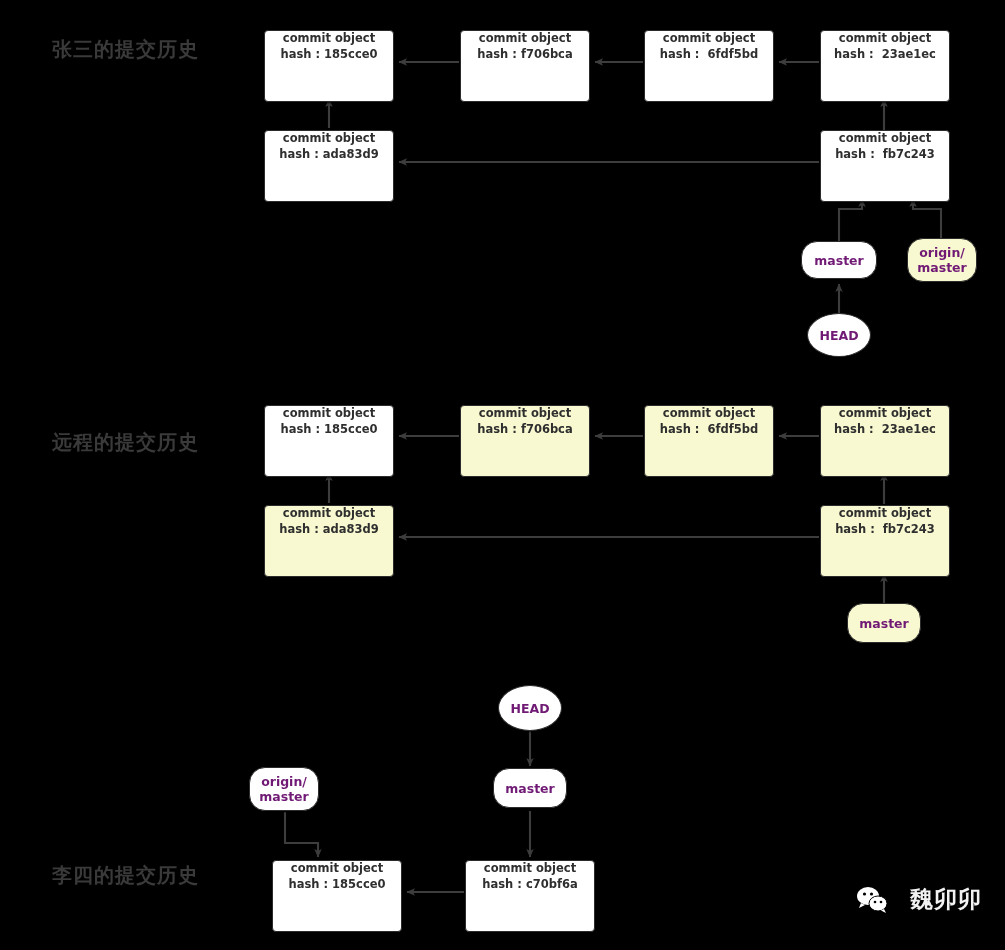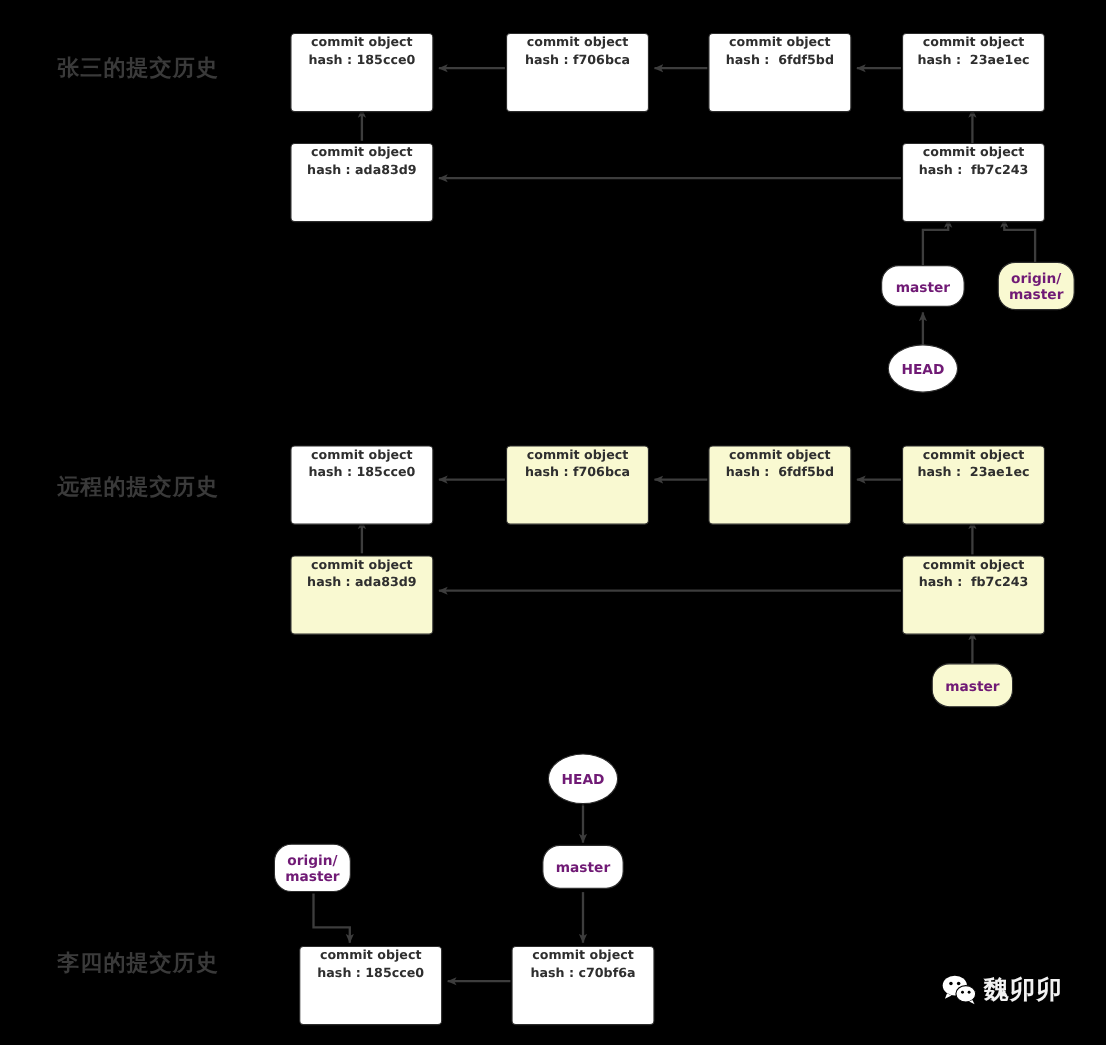--- a/index.html
+++ b/index.html
@@ -79,21 +79,21 @@
   }
   .ref-node.rounded { border-radius: 16px; }
   .ref-node.ellipse { border-radius: 50%; }
   .ref-node.yellow  { background: #f9f9d1; }
   .ref-line { white-space: pre; }
   
   .watermark {
     position: absolute;
     display: flex;
     align-items: center;
-    gap: 4px;
+    gap: 20px;
   }
   .wm-text {
     color: #f2f2f2;
     font-size: 23px;
     font-weight: 700;
     letter-spacing: 1px;
     font-family: "DejaVu Sans", "Liberation Sans", sans-serif;
   }
 </style>
 </head>
@@ -137,21 +137,21 @@
       <line x1="530" y1="731" x2="530" y2="766"></line>
 
       <line x1="530" y1="811" x2="530" y2="857"></line>
 
       <line x1="464" y1="892" x2="407" y2="892"></line>
 
       <path d="M285,812 L285,843 L318,843 L318,857"></path>
     </g>
   </svg>
 
-  <div class="section-label" style="left:52px; top:48px;">张三的提交历史</div>
+  <div class="section-label" style="left:52px; top:36px;">张三的提交历史</div>
   <div class="section-label" style="left:52px; top:429px;">远程的提交历史</div>
   <div class="section-label" style="left:52px; top:826px;margin-top:36px;">李四的提交历史</div>
 
   <div class="commit-box" style="left:264px; top:30px;">
     <span class="commit-line">commit object</span>
     <span class="commit-line">hash : 185cce0</span>
   </div>
   <div class="commit-box" style="left:460px; top:30px;">
     <span class="commit-line">commit object</span>
     <span class="commit-line">hash : f706bca</span>

